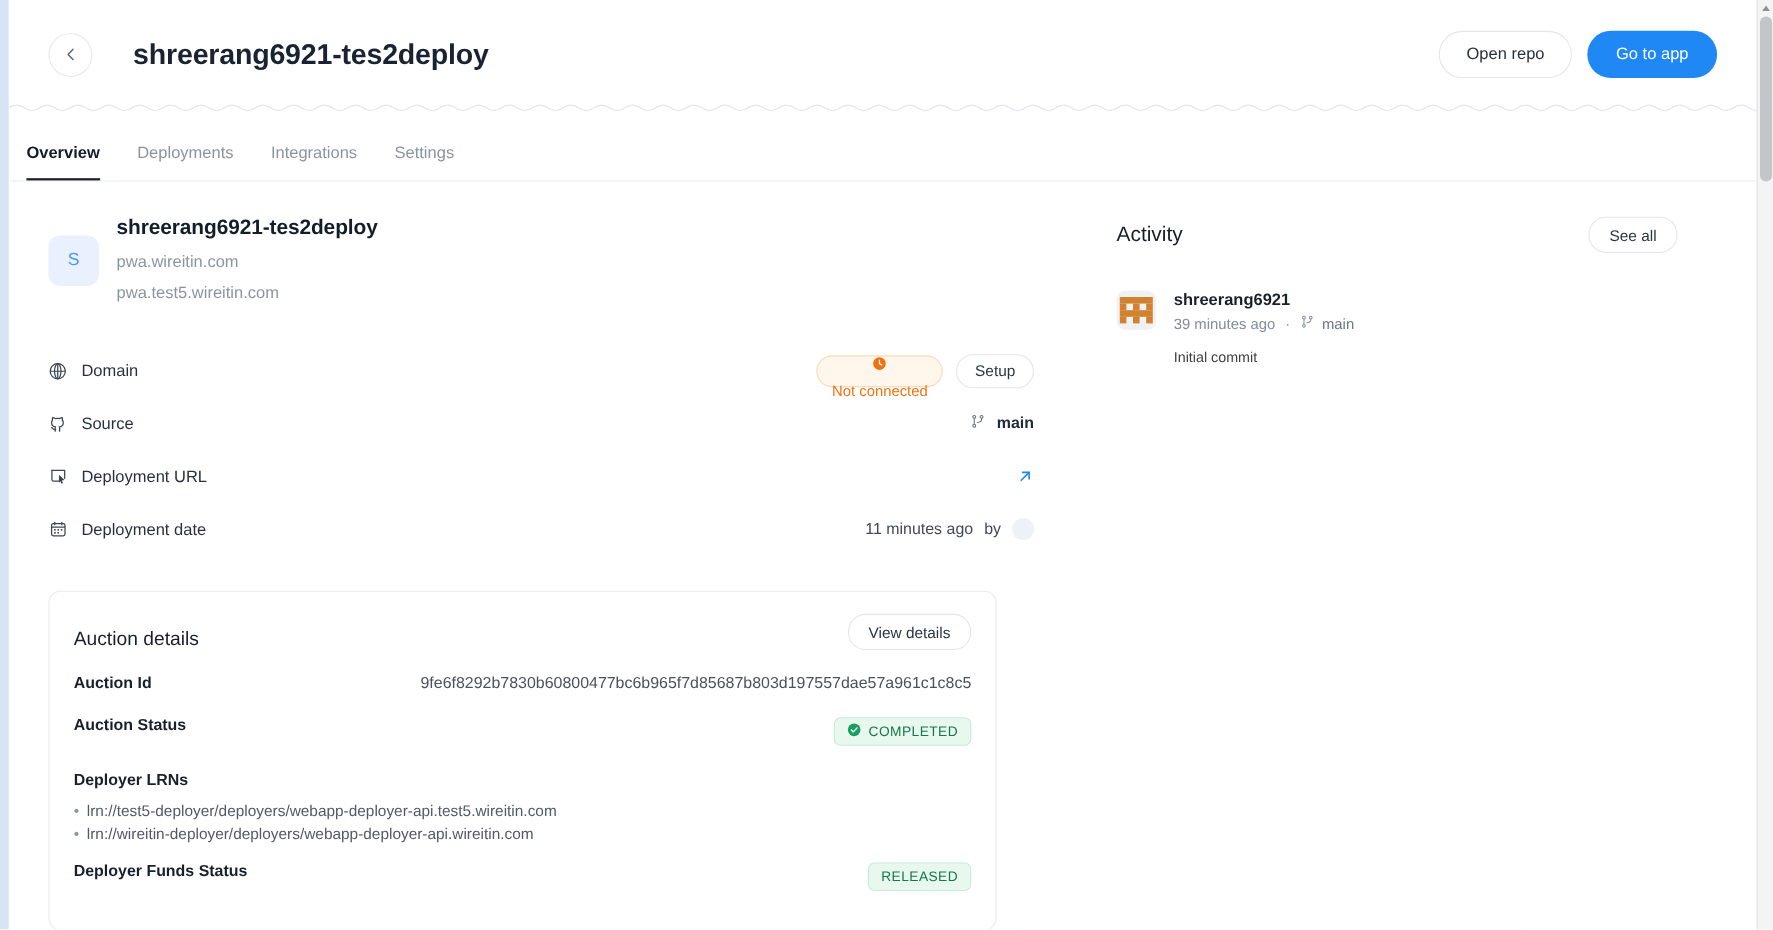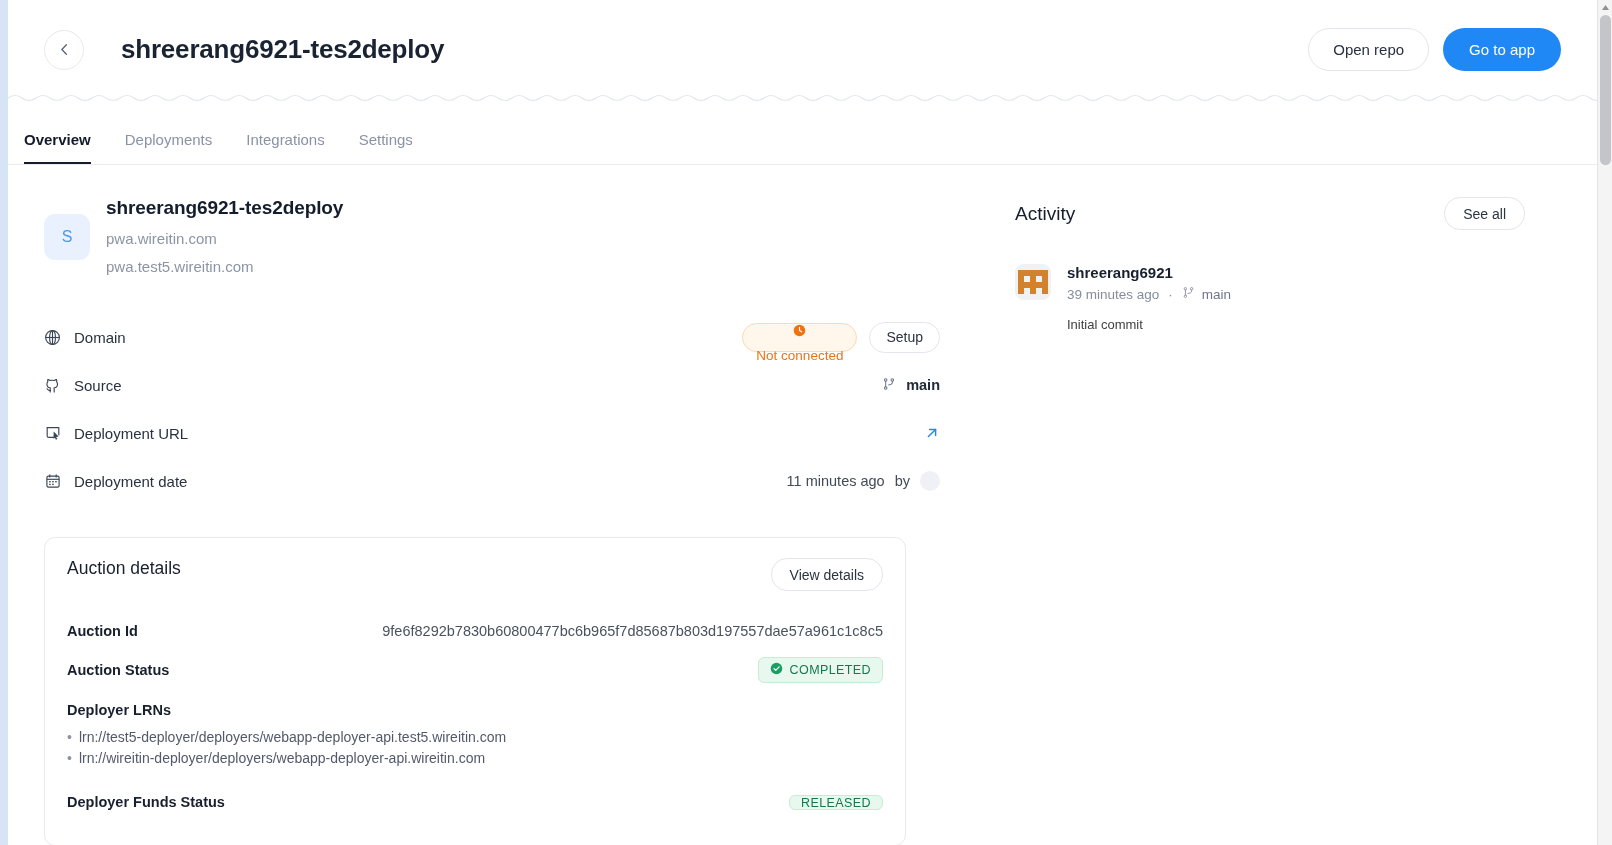--- a/index.html
+++ b/index.html
@@ -249,32 +249,32 @@
   .auction-card {
     margin-top: 32px;
     border: 1px solid #e7eaef;
     border-radius: 11px;
     padding: 20px 22px 22px 22px;
     width: 862px;
     background: #fff;
   }
   .auction-head {
     display: flex;
-    align-items: flex-start;
+    align-items: flex-end;
     margin-bottom: 22px;
   }
   .auction-title {
     font-size: 17.5px;
     color: #18202e;
   }
   .auction-head .btn-small { margin-left: auto; height: 33px; padding: 12px 18px; }
 
   .kv-row {
     display: flex;
-    align-items: center;
+    align-items: flex-start;
     min-height: 36px;
     margin-bottom: 3px;
     gap: 11px;
   }
   .kv-key {
     font-size: 14.5px;
     font-weight: 700;
     color: #18202e;
     white-space: nowrap;
   }
@@ -294,21 +294,21 @@
     background: #e8f8ef;
     border: 1px solid #c4ecd6;
     color: #14794a;
     font-size: 12.5px;
     letter-spacing: 0.4px;
     white-space: nowrap;
   }
   .badge-plain {
     display: inline-flex;
     align-items: center;
-    height: 15px;
+    height: 26px;
     padding: 0 11px;
     border-radius: 6px;
     background: #e8f8ef;
     border: 1px solid #c4ecd6;
     color: #14794a;
     font-size: 12.5px;
     letter-spacing: 0.4px;
     white-space: nowrap;
   }
 

